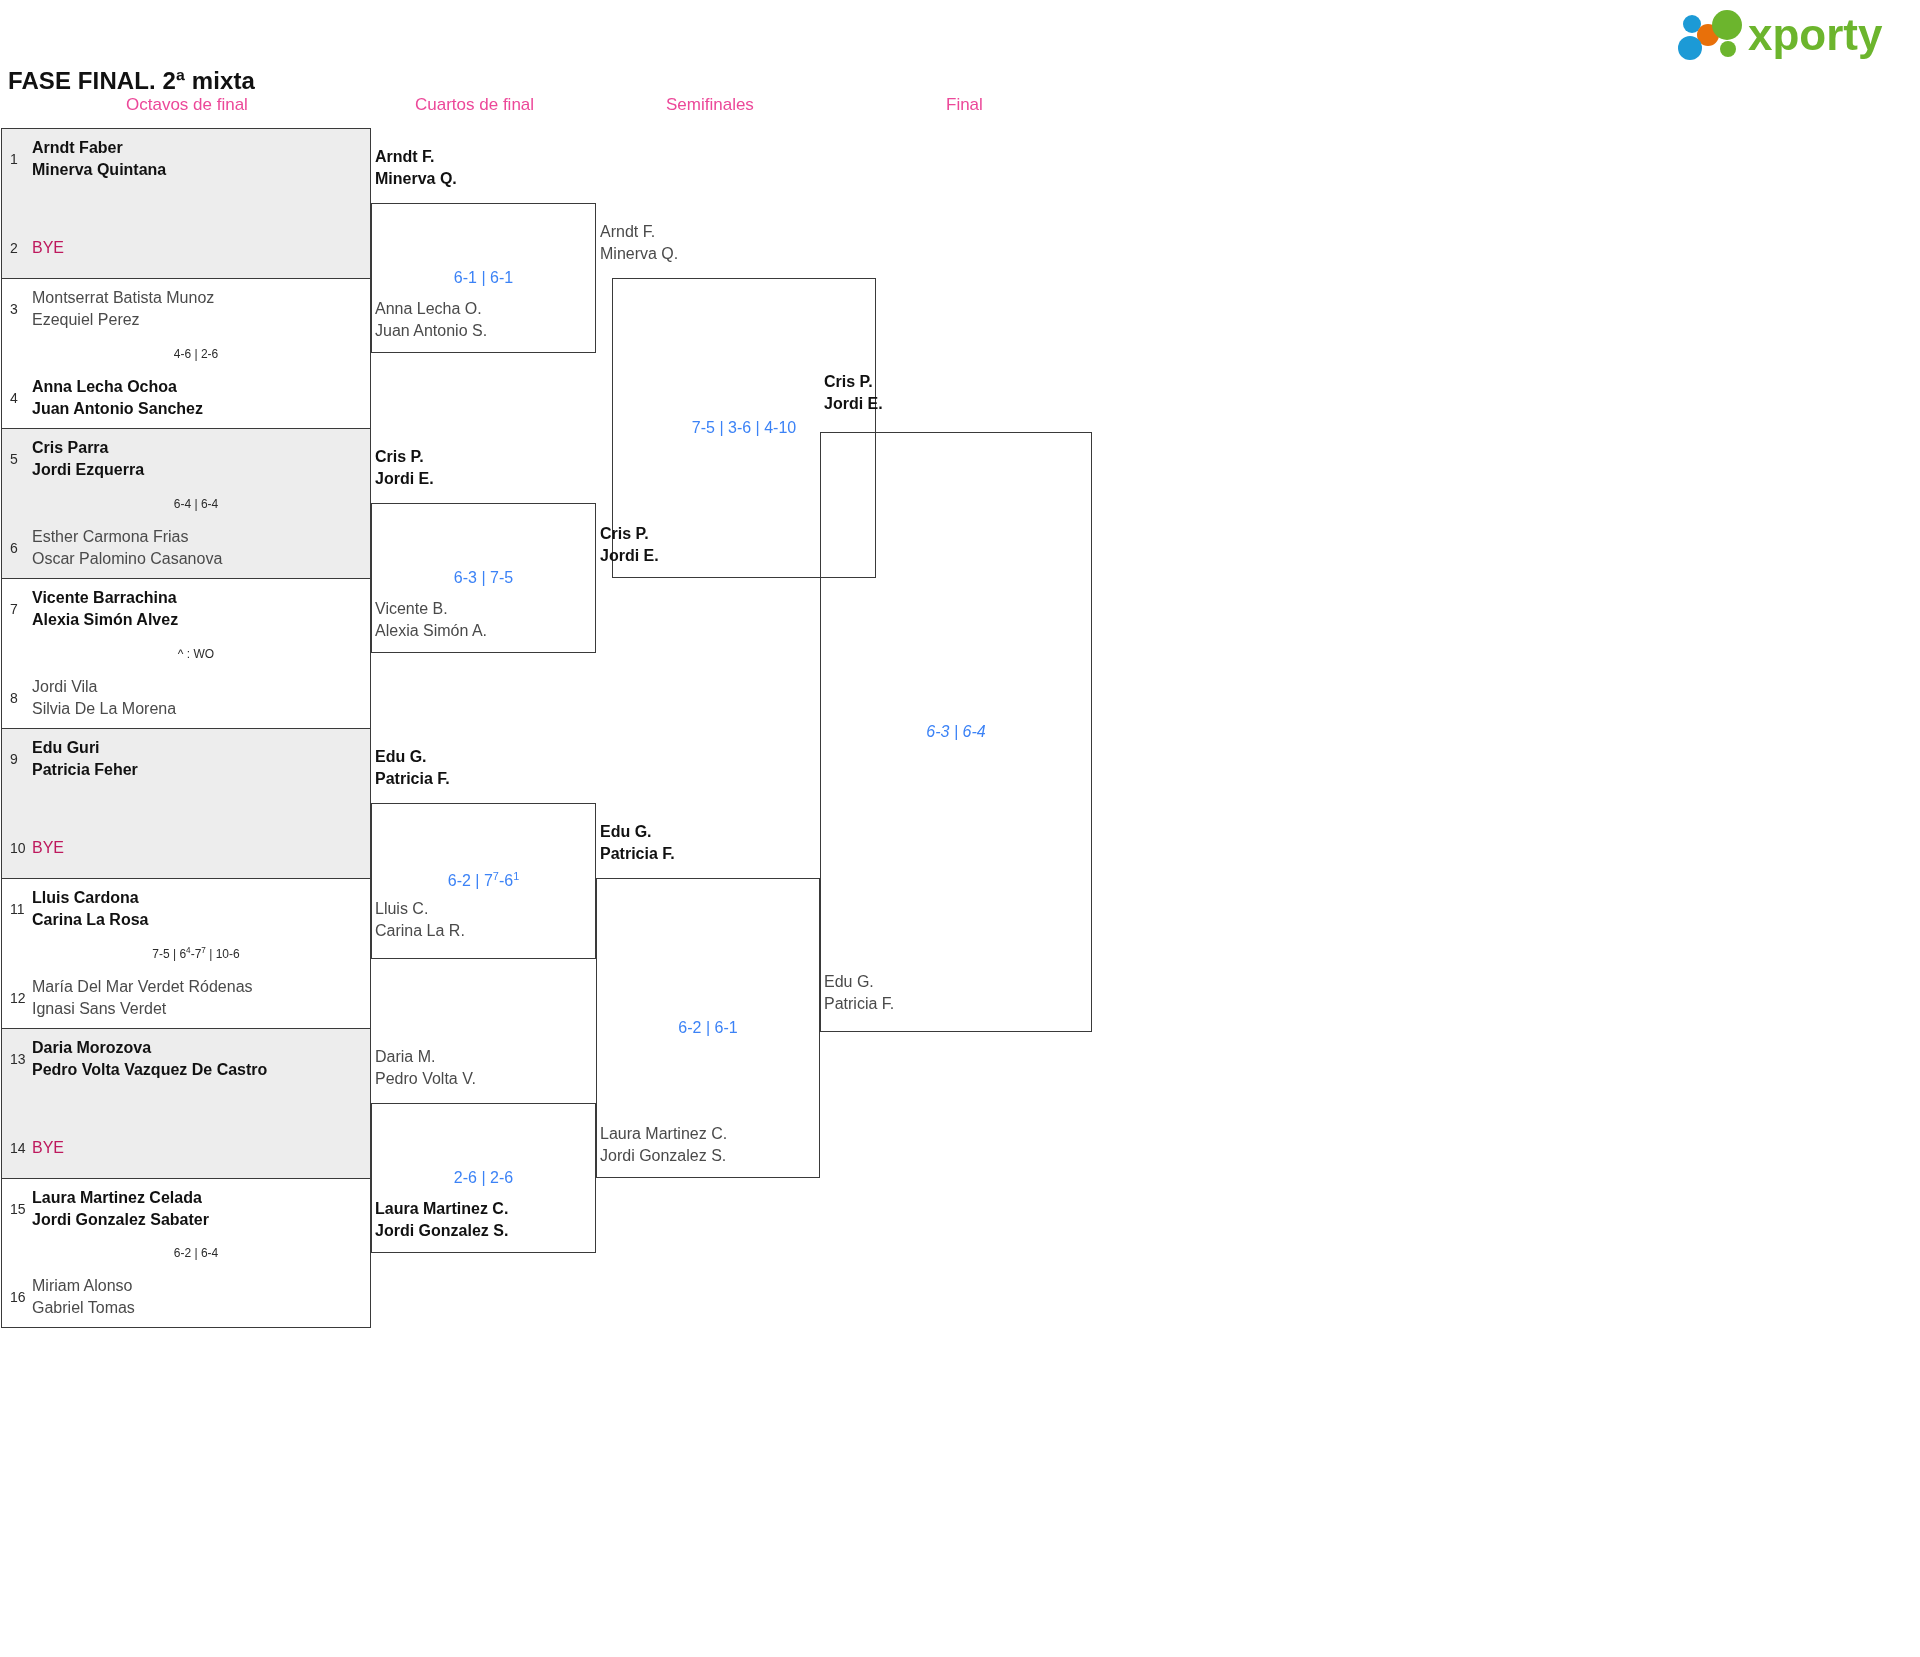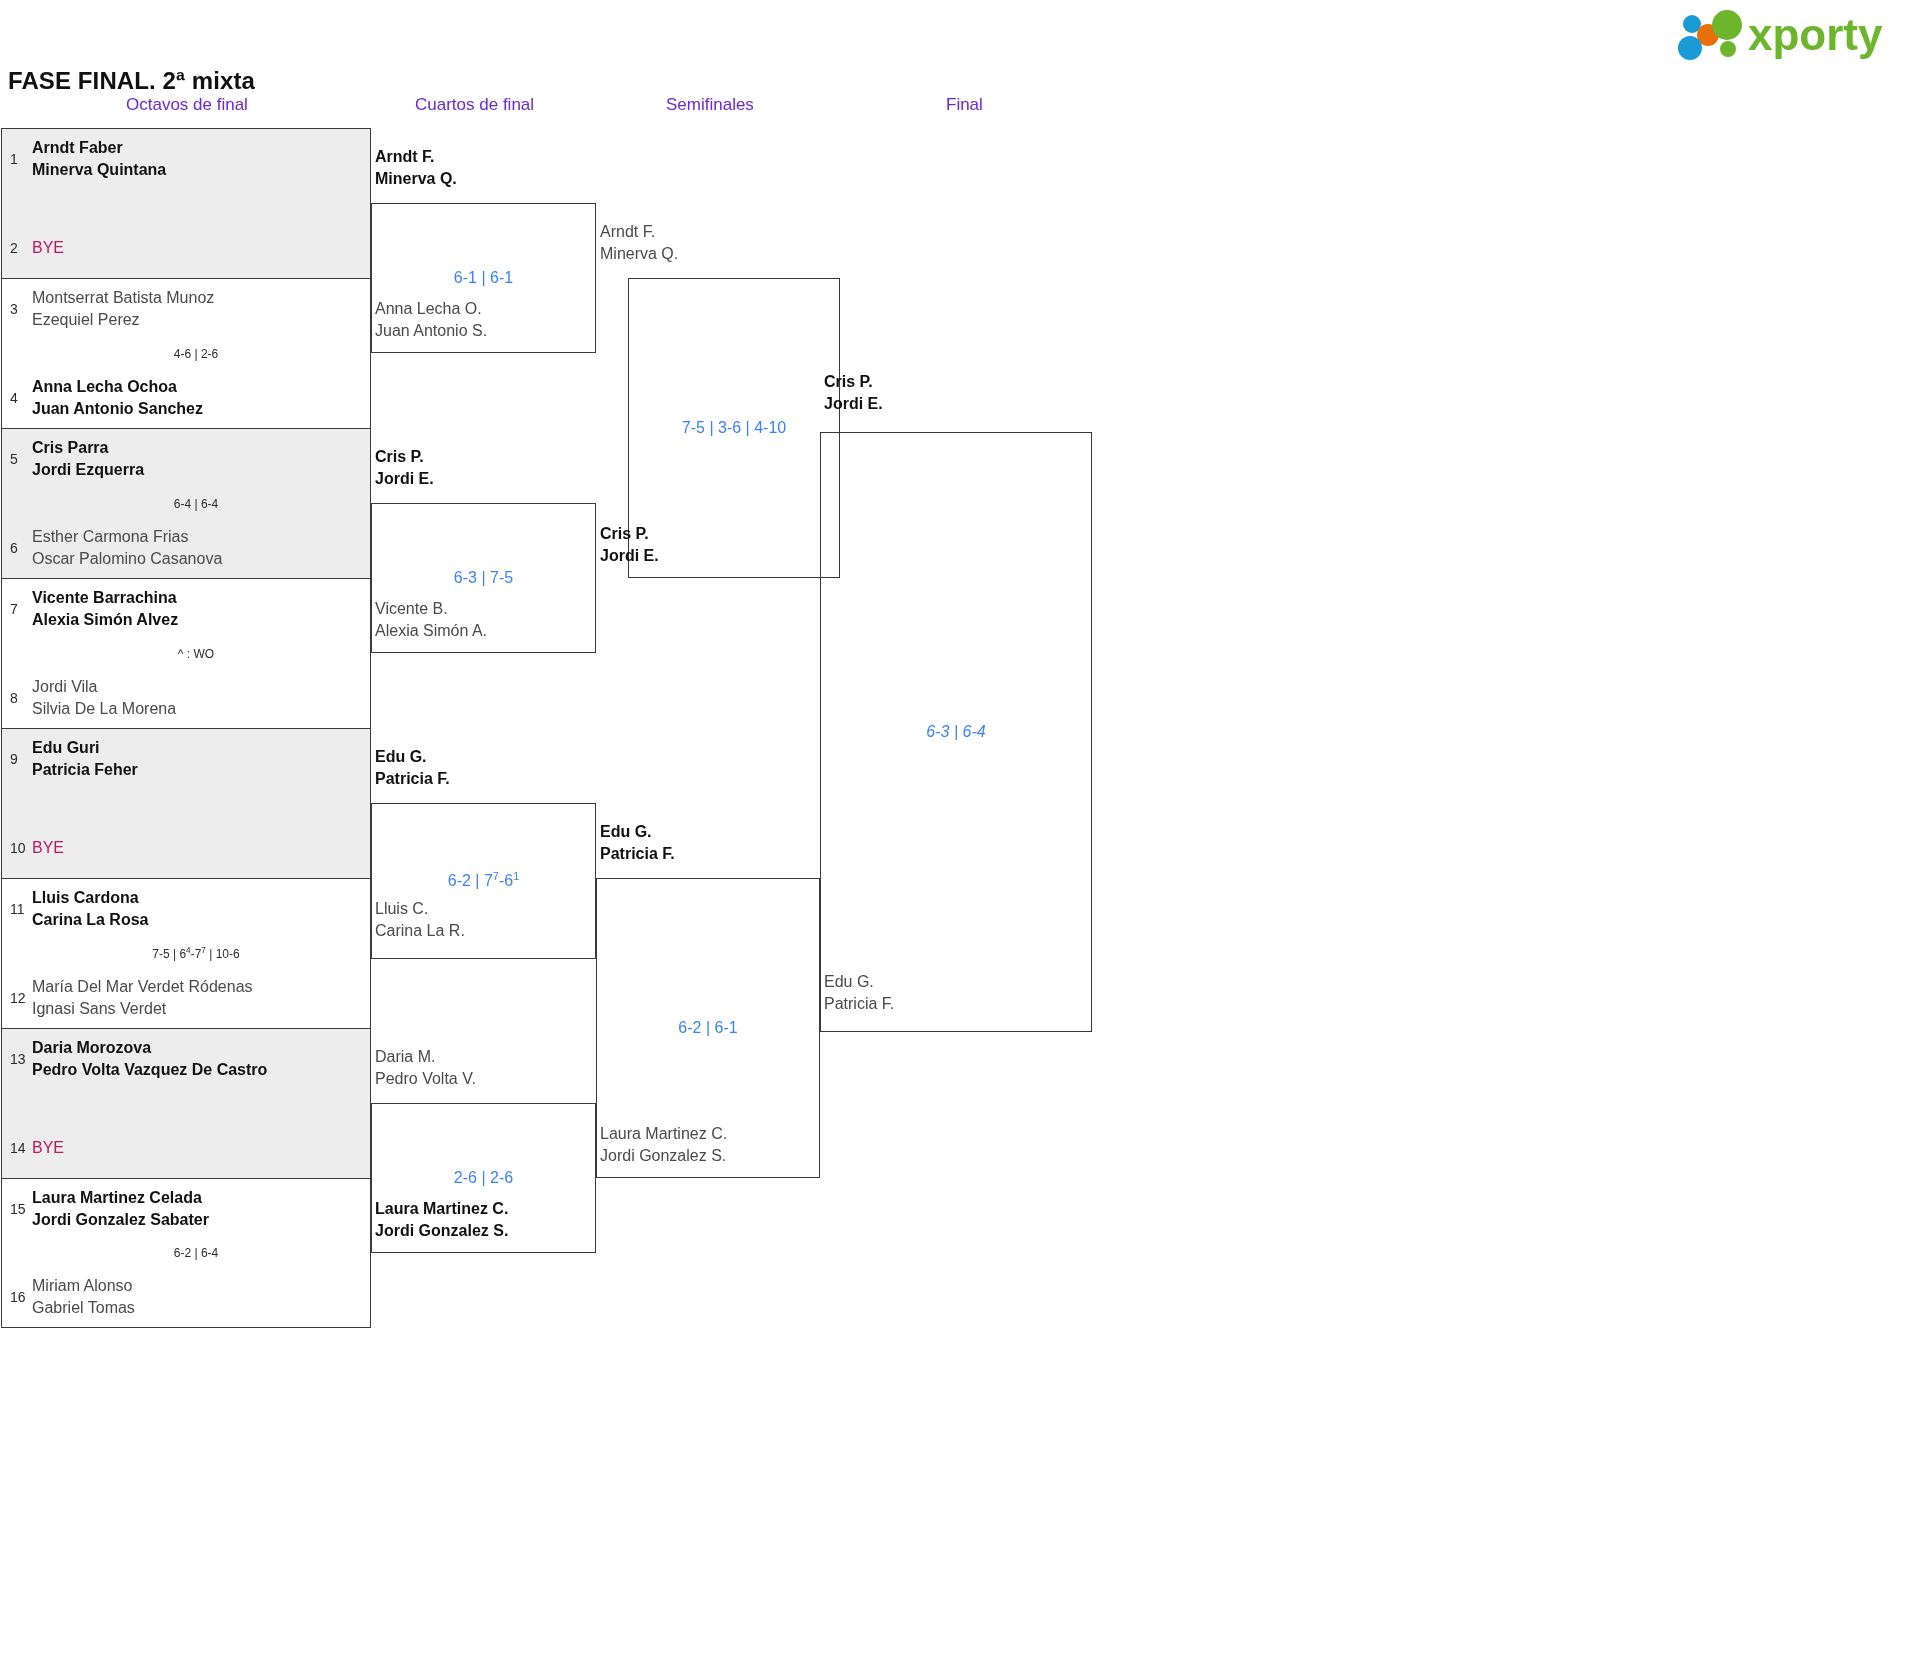--- a/index.html
+++ b/index.html
@@ -41,21 +41,21 @@
     height: 52px;
   }
   #brand-logo svg { display: block; }
 
   
   .round-header {
     position: absolute;
     top: 95px;
     font-size: 17px;
     font-weight: 400;
-    color: #6d28d9;
+    color: #ec4899;
     white-space: nowrap;
   }
   #round-header-r16 { left: 126px; }
   #round-header-qf  { left: 415px; }
   #round-header-sf  { left: 666px; }
   #round-header-f   { left: 946px; }
 
   
   #round-of16 {
     position: absolute;
@@ -352,21 +352,21 @@
       <div class="conn-score">2-6 | 2-6</div>
     </div>
     <div class="slot-label winner" style="left: 375px; top: 1198px;">
       <span class="pl">Laura Martinez C.</span>
       <span class="pl">Jordi Gonzalez S.</span>
     </div>
     <div class="slot-label loser" style="left: 600px; top: 221px;">
       <span class="pl">Arndt F.</span>
       <span class="pl">Minerva Q.</span>
     </div>
-    <div class="conn-box" style="left: 628px; top: 278px; width: 212px; height: 300px;">
+    <div class="conn-box" style="left: 612px; top: 278px; width: 264px; height: 300px;">
       <div class="conn-score">7-5 | 3-6 | 4-10</div>
     </div>
     <div class="slot-label winner" style="left: 600px; top: 523px;">
       <span class="pl">Cris P.</span>
       <span class="pl">Jordi E.</span>
     </div>
     <div class="slot-label winner" style="left: 600px; top: 821px;">
       <span class="pl">Edu G.</span>
       <span class="pl">Patricia F.</span>
     </div>

